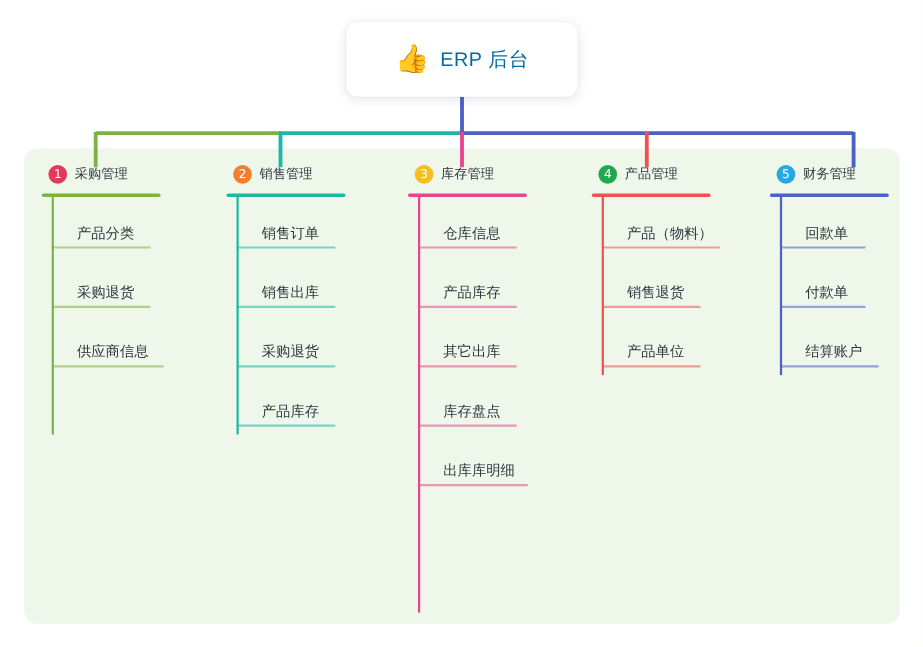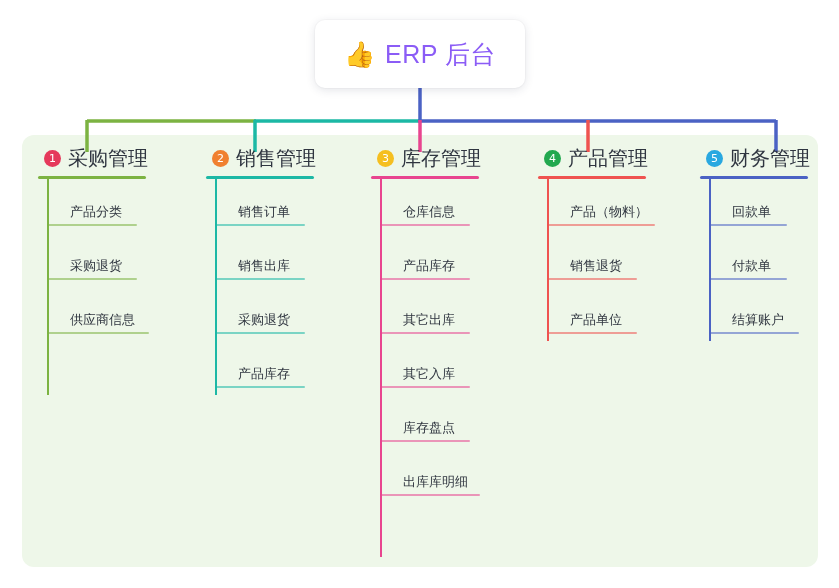--- a/index.html
+++ b/index.html
@@ -14,40 +14,40 @@
 
   
   .root-node{
     position:absolute;left:315px;top:20px;width:210px;height:68px;
     background:#ffffff;border-radius:10px;
     box-shadow:0 2px 10px rgba(40,50,80,.13), 0 0 0 1px rgba(0,0,0,.02);
     display:flex;align-items:center;justify-content:center;gap:10px;
     z-index:6;
   }
   .root-emoji{font-size:25px;line-height:1;}
-  .root-title{font-size:25px;color:#8b5cf6;letter-spacing:.5px;white-space:nowrap;}
+  .root-title{font-size:18px;color:#0369a1;letter-spacing:.5px;white-space:nowrap;}
 
   
   svg.links{position:absolute;left:0;top:0;width:839px;height:588px;z-index:2;pointer-events:none;}
 
   
   .panel{
     position:absolute;left:22px;top:135px;width:796px;height:432px;
     background:#eef7e9;border-radius:12px;z-index:1;
   }
 
   
   .branch{position:absolute;top:146px;z-index:4;}
   .branch-head{display:flex;align-items:center;gap:7px;padding-left:6px;height:24px;}
   .badge{
     width:17px;height:17px;border-radius:50%;
     color:#fff;font-size:11px;line-height:17px;text-align:center;
     font-family:"DejaVu Sans",sans-serif;flex:none;
   }
-  .branch-title{font-size:20px;color:#2f3540;white-space:nowrap;}
+  .branch-title{font-size:12px;color:#2f3540;white-space:nowrap;}
   .head-rule{height:3px;border-radius:2px;margin-top:6px;}
 
   .items{position:relative;margin-top:0;}
   .spine{position:absolute;left:9px;top:0;width:2px;}
   .item{position:relative;height:54px;}
   .item-label{
     position:absolute;left:32px;bottom:12px;
     font-size:13px;color:#303640;white-space:nowrap;
   }
   .item-rule{position:absolute;left:9px;bottom:7px;height:2px;border-radius:1px;}
@@ -143,24 +143,20 @@
       </div>
       <div class="item">
         <span class="item-label">产品库存</span>
         <span class="item-rule" style="width: 90px; background: rgb(232, 69, 143); opacity: 0.55;"></span>
       </div>
       <div class="item">
         <span class="item-label">其它出库</span>
         <span class="item-rule" style="width: 90px; background: rgb(232, 69, 143); opacity: 0.55;"></span>
       </div>
       <div class="item">
-        <span class="item-label">其它入库</span>
-        <span class="item-rule" style="width: 90px; background: rgb(232, 69, 143); opacity: 0.55;"></span>
-      </div>
-      <div class="item">
         <span class="item-label">库存盘点</span>
         <span class="item-rule" style="width: 90px; background: rgb(232, 69, 143); opacity: 0.55;"></span>
       </div>
       <div class="item">
         <span class="item-label">出库库明细</span>
         <span class="item-rule" style="width: 100px; background: rgb(232, 69, 143); opacity: 0.55;"></span>
       </div>
     </div>
   </div>
 

